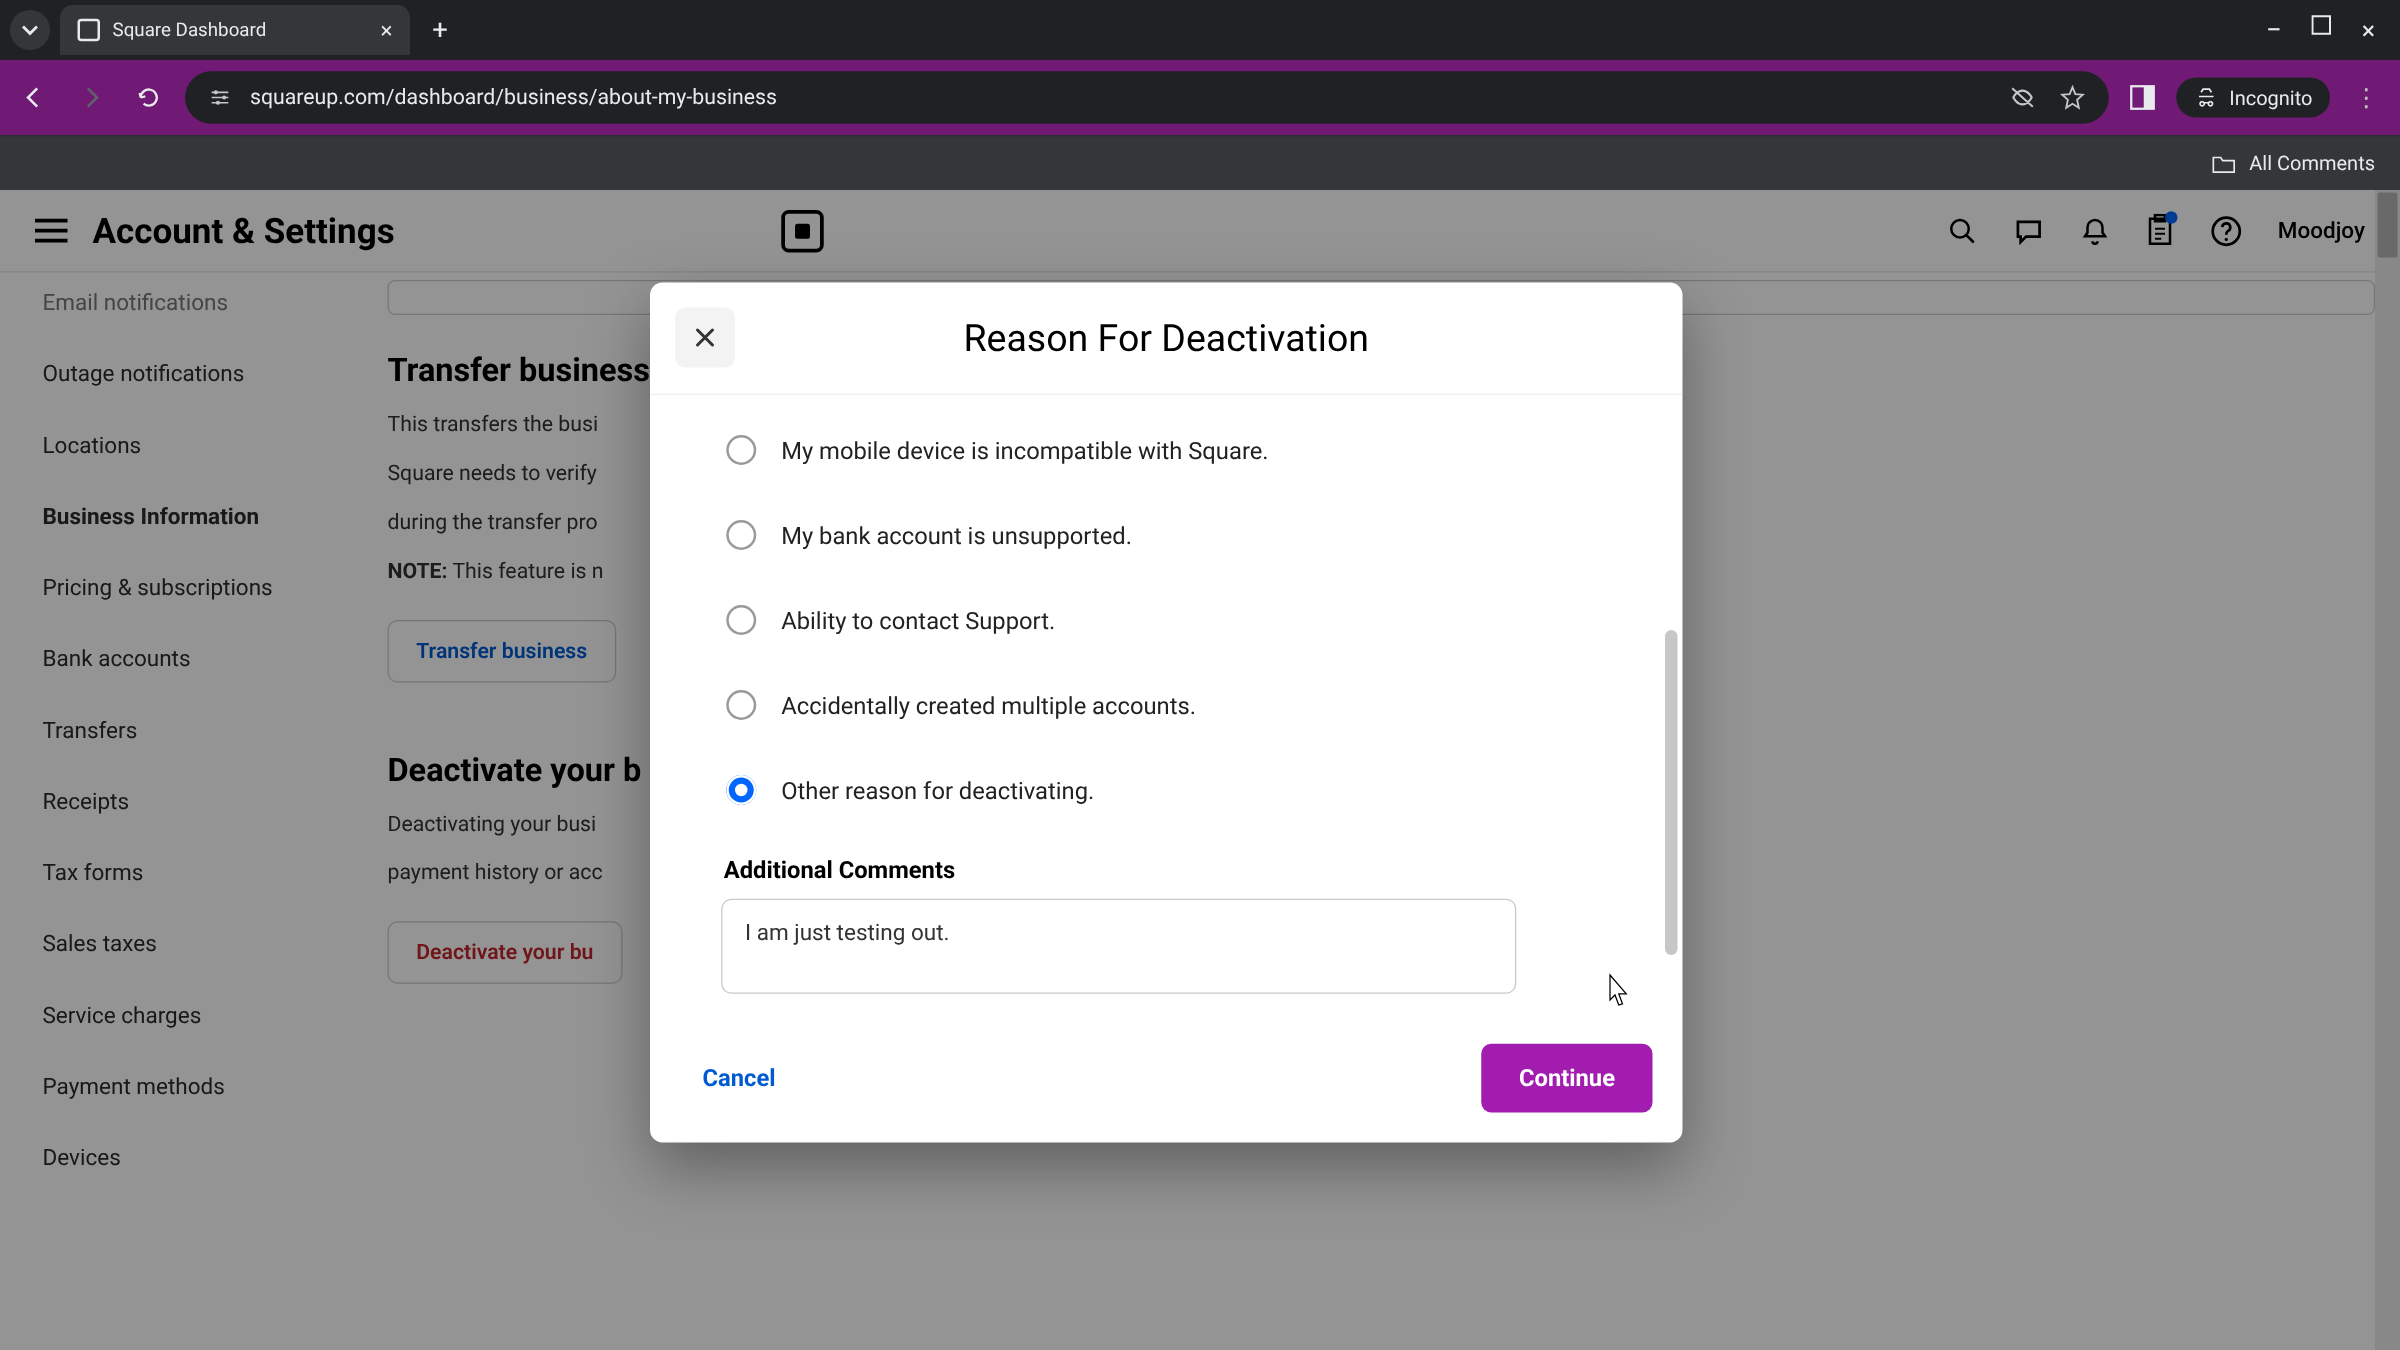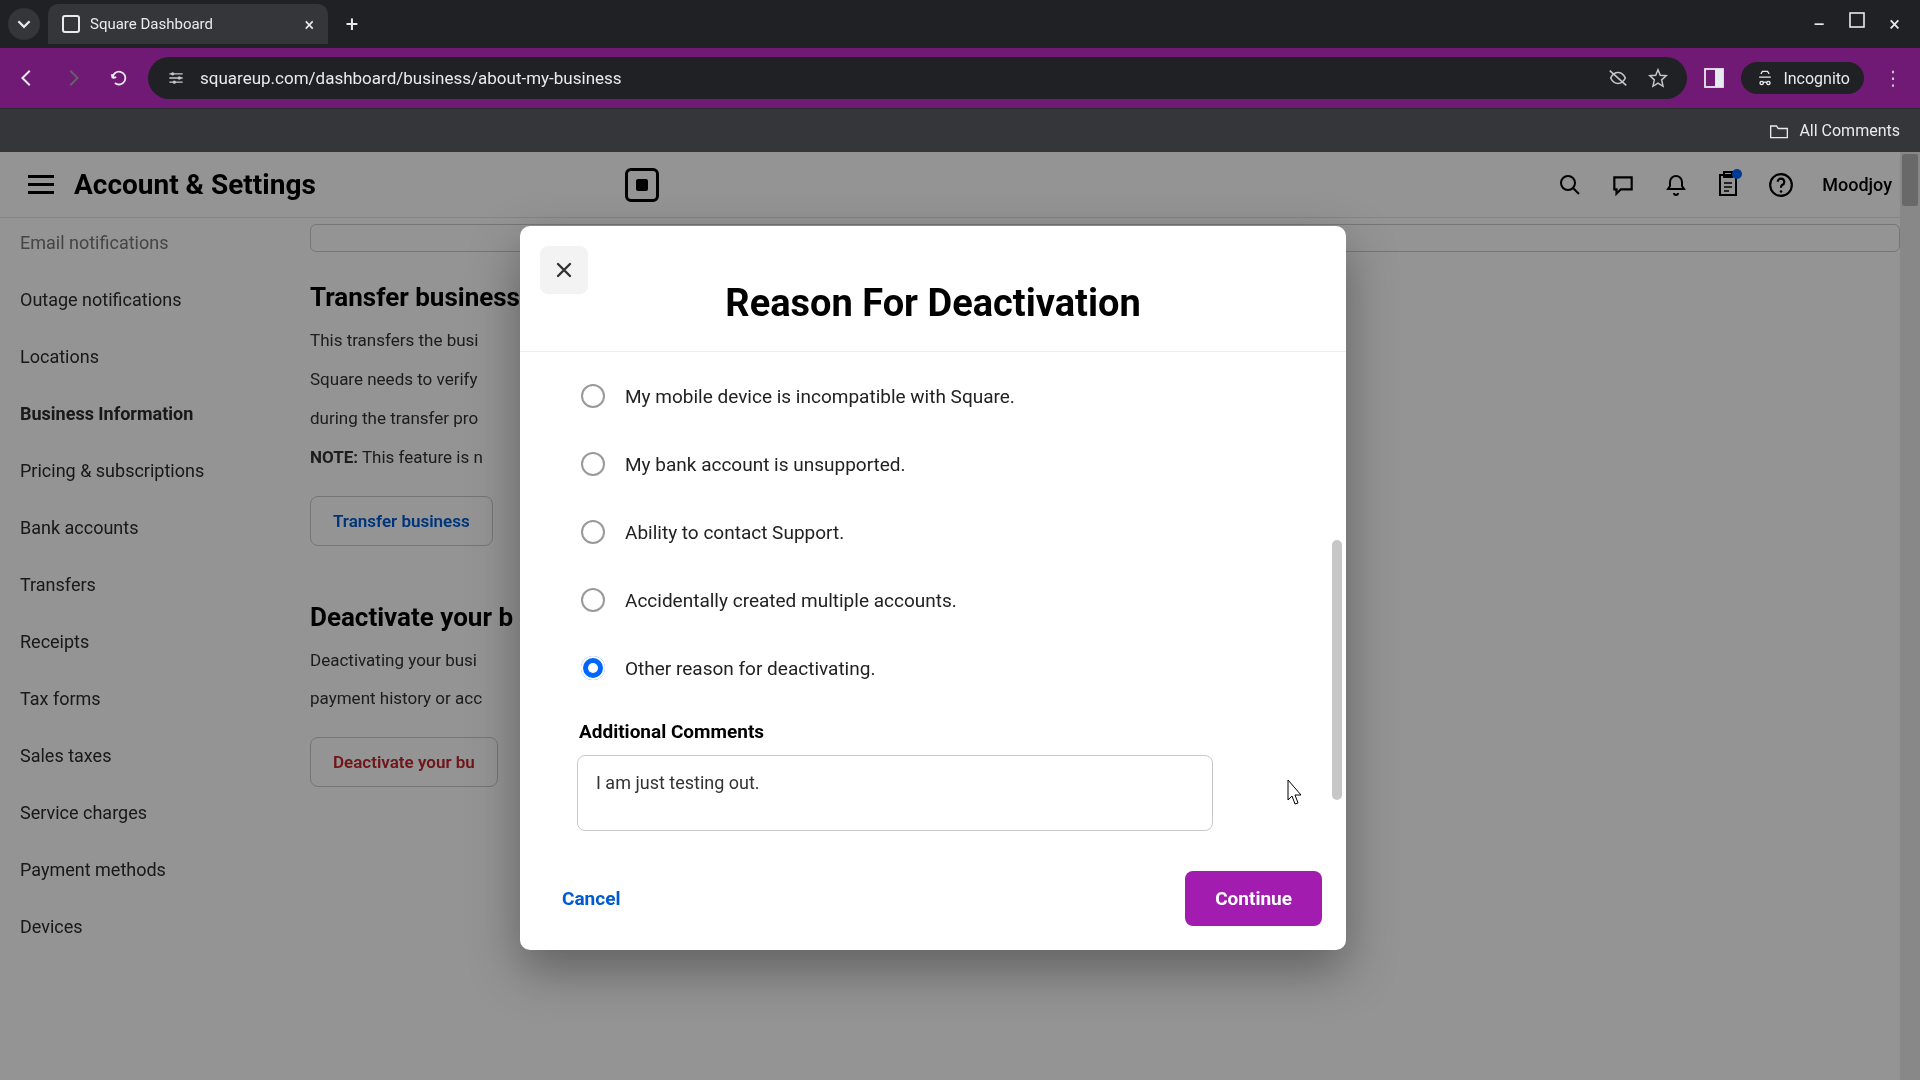--- a/index.html
+++ b/index.html
@@ -38,36 +38,36 @@
   .page-title { font-size:28px; font-weight:700; }
   .sq-logo { margin:0 auto; width:34px; height:34px; border:3px solid #000; border-radius:6px; display:flex; align-items:center; justify-content:center; transform:translateX(-100px);}
   .sq-logo::after { content:""; width:12px; height:12px; background:#000; border-radius:2px; }
   .topnav-right { display:flex; align-items:center; gap:28px; margin-left:auto; }
   .badge-dot { position:relative; }
   .badge-dot::after { content:""; position:absolute; top:-2px; right:-2px; width:10px; height:10px; background:#0066ff; border-radius:50%; }
   .username { font-size:18px; font-weight:500; }
 
   .content-row { display:flex; }
   .sidebar { width:290px; padding:8px 0; }
-  .sidebar-item { padding:18px 20px; font-size:18px; color:#2b2b2b; }
+  .sidebar-item { padding:18px 34px; font-size:18px; color:#2b2b2b; }
   .sidebar-item.cut { padding-top:6px; color:#777; }
   .sidebar-item.selected { font-weight:700; }
 
   .main { flex:1; padding:0 20px; }
   .stub-box { height:28px; border:1px solid #ccc; border-radius:6px; margin:6px 0 30px 0; }
   .section-h { font-size:26px; font-weight:700; margin:16px 0 14px 0; }
   .body-text { font-size:17px; color:#333; line-height:1.7; margin-bottom:10px; }
   .note-label { font-weight:700; }
   .btn-outline { display:inline-block; padding:14px 22px; border:1px solid #c9c9c9; border-radius:8px; color:#005bd3; font-weight:600; background:#fff; margin-top:14px; font-size:17px; }
   .btn-outline.danger { color:#c1272d; }
 
   
   .modal { position:absolute; left:520px; top:74px; width:826px; background:#fff; border-radius:10px; box-shadow:0 20px 50px rgba(0,0,0,.35); z-index:10; overflow:hidden; }
   .modal-head { position:relative; padding:28px 24px 26px 24px; text-align:center; border-bottom:1px solid #eee; }
-  .modal-title { font-size:38px; font-weight:700;margin-top:27px; }
+  .modal-title { font-size:30px; font-weight:400; }
   .modal-close { position:absolute; left:20px; top:20px; width:48px; height:48px; border-radius:8px; background:#f3f3f3; display:flex; align-items:center; justify-content:center; font-size:22px; color:#333; }
   .modal-body { position:relative; padding:10px 40px 18px 40px; max-height:520px;margin-left:17px; }
   .modal-scroll { position:absolute; right:4px; top:8px; width:10px; height:500px; }
   .modal-scroll-thumb { position:absolute; right:0; top:180px; width:10px; height:260px; background:#c7c7c7; border-radius:5px; }
   .radio-row { display:flex; align-items:center; gap:20px; padding:22px 4px; font-size:19px; color:#222; }
   .radio { width:24px; height:24px; border:2px solid #9a9a9a; border-radius:50%; flex-shrink:0; }
   .radio.checked { border-color:#0066ff; background: radial-gradient(circle, #0066ff 0 55%, #fff 58% 100%); border-width:2px; box-shadow: inset 0 0 0 2px #fff; background:#0066ff; position:relative;}
   .radio.checked::after { content:""; position:absolute; inset:5px; background:#fff; border-radius:50%; display:none;}
   .radio.checked { background:#0066ff; border:none; }
   .radio.checked::before { content:""; position:absolute; left:7px; top:7px; width:10px; height:10px; background:#fff; border-radius:50%; }

